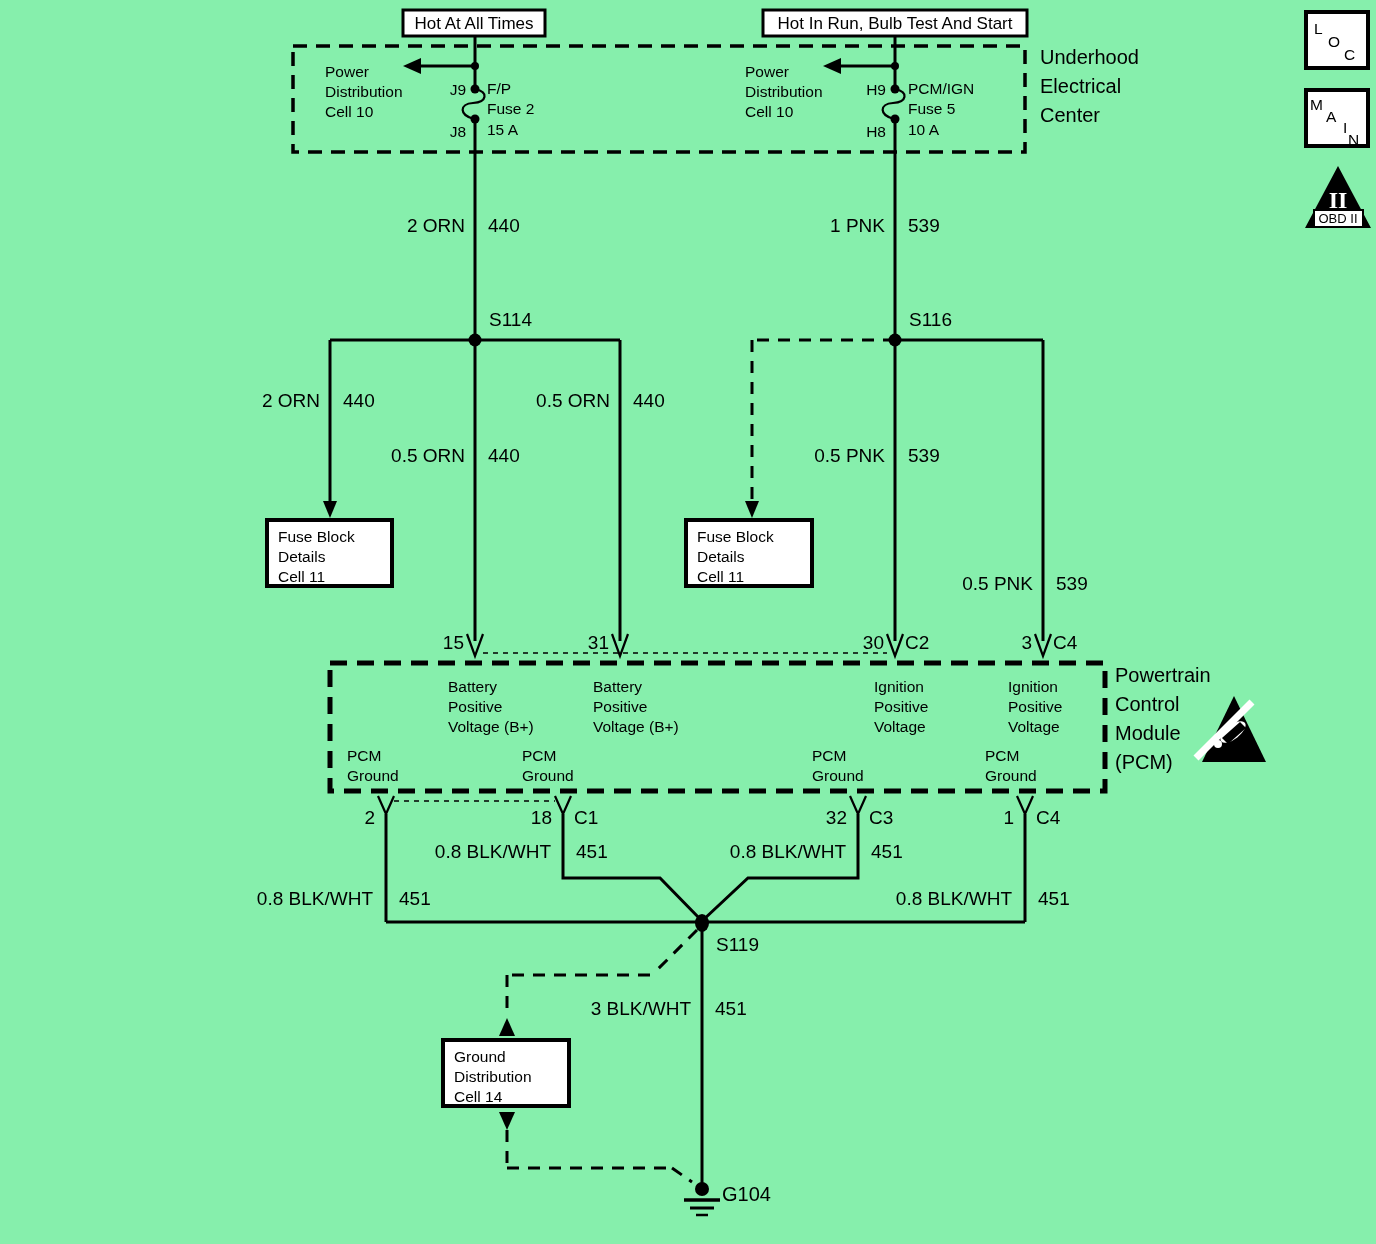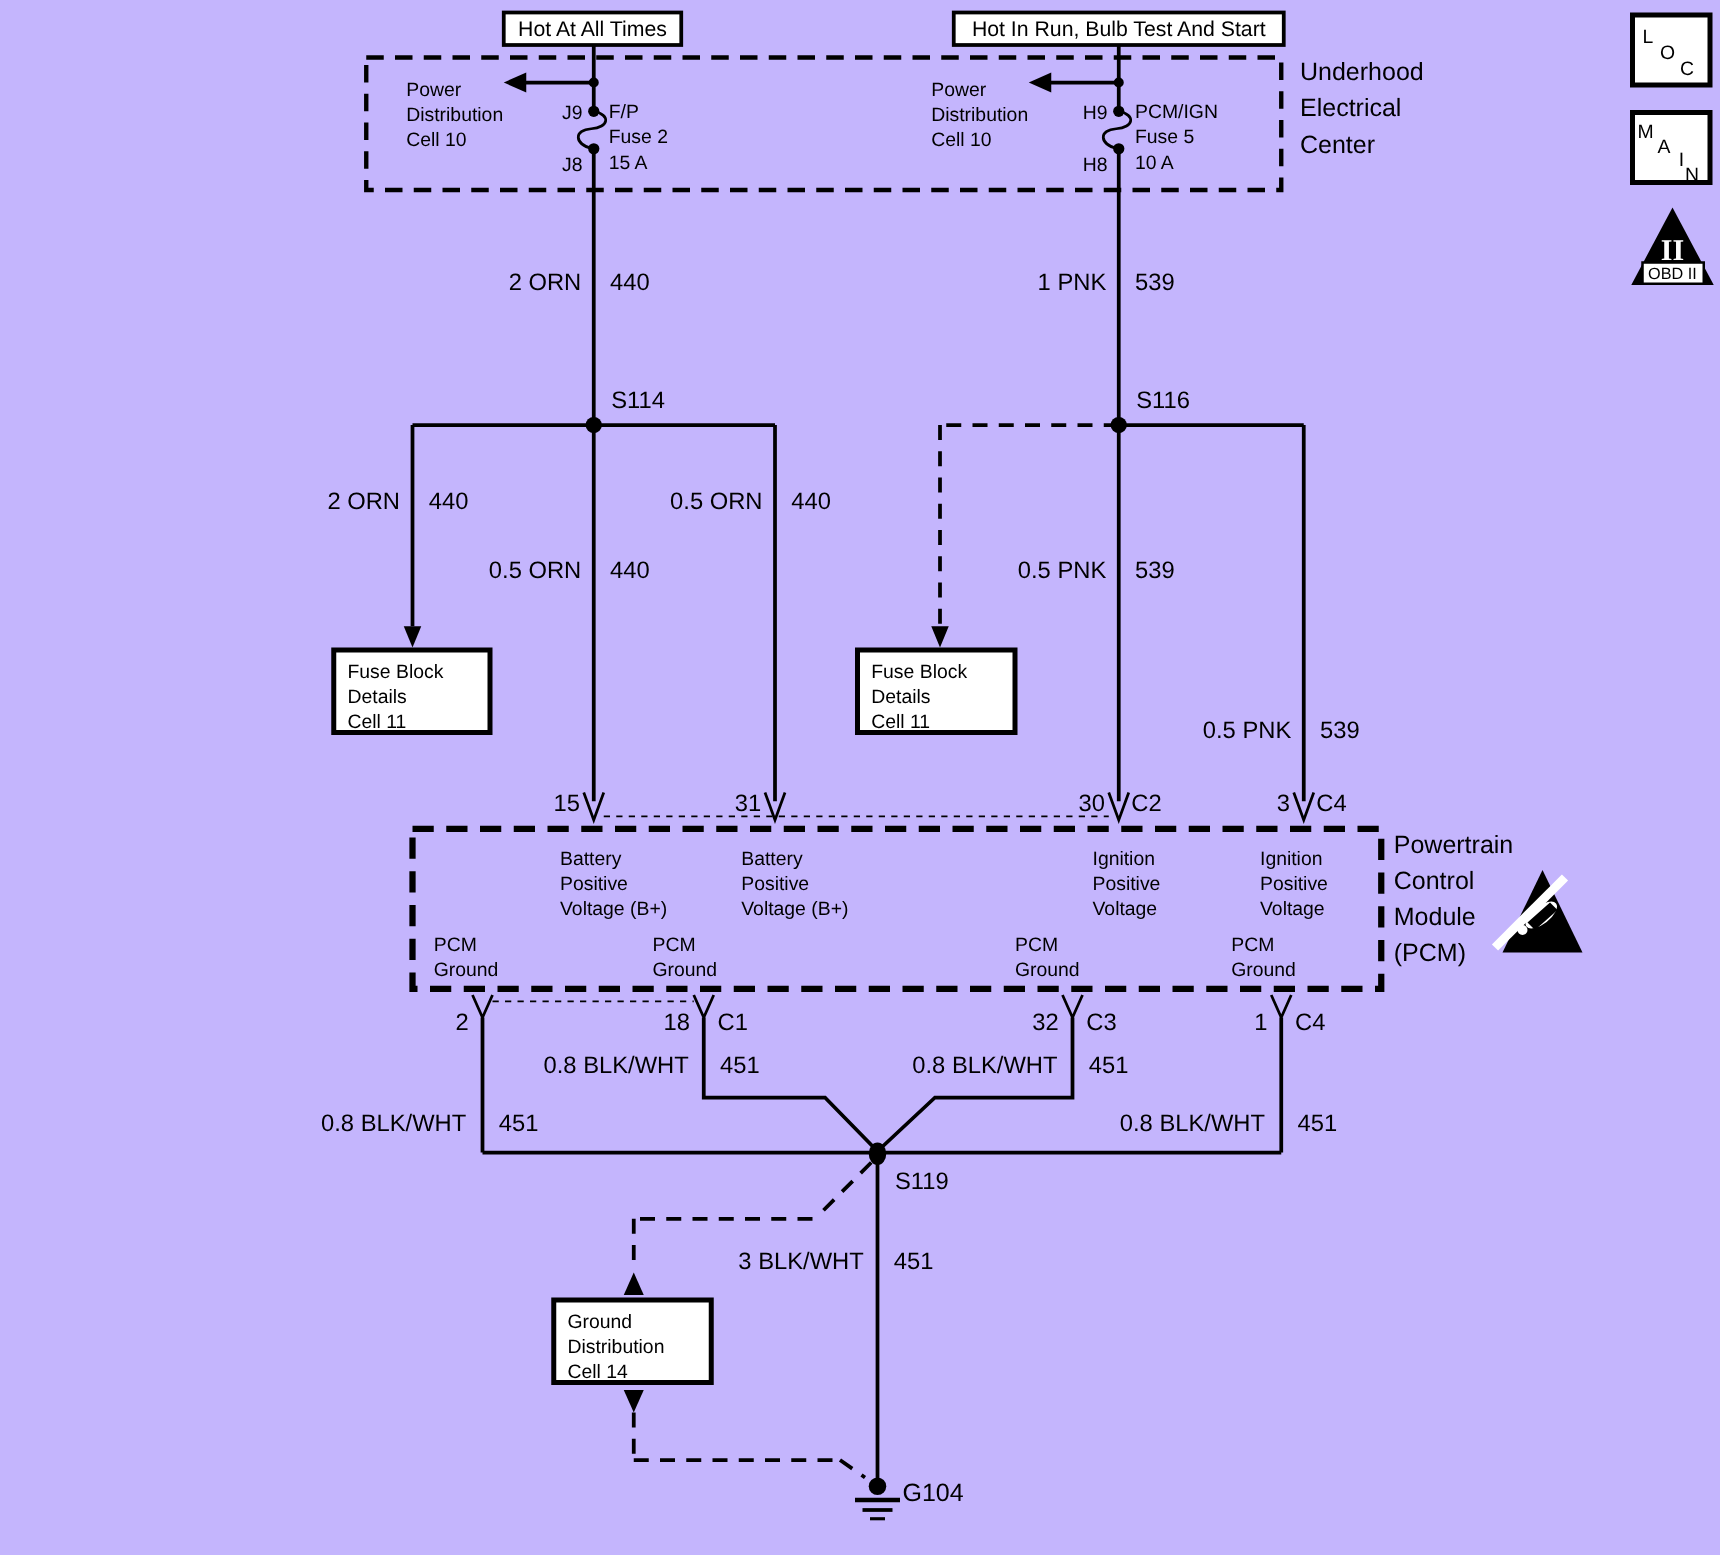--- a/index.html
+++ b/index.html
@@ -1,16 +1,16 @@
 <!DOCTYPE html>
 <html><head>
 <meta charset="utf-8">
 <style>
   html,body { margin:0; padding:0; background:#fff; }
-  #stage { position:relative; width:1376px; height:1244px; background:#c4b5fd;
+  #stage { position:relative; width:1376px; height:1244px; background:#86efac;
            font-family:"Liberation Sans","DejaVu Sans",sans-serif; }
   svg { position:absolute; left:0; top:0; }
   .w   { stroke:#000; stroke-width:3; fill:none; }
   .w2  { stroke:#000; stroke-width:2.2; fill:none; }
   .wd  { stroke:#000; stroke-width:3; fill:none; stroke-dasharray:12 9; }
   .thin{ stroke:#000; stroke-width:1.4; fill:none; stroke-dasharray:5 5; }
   .boxsolid  { stroke:#000; stroke-width:4; fill:#fff; }
   .boxlabel  { stroke:#000; stroke-width:3; fill:#fff; }
   .boxdash   { stroke:#000; stroke-width:3.5; fill:none; stroke-dasharray:14 9; }
   .boxdashbig{ stroke:#000; stroke-width:5; fill:none; stroke-dasharray:17 10; }

